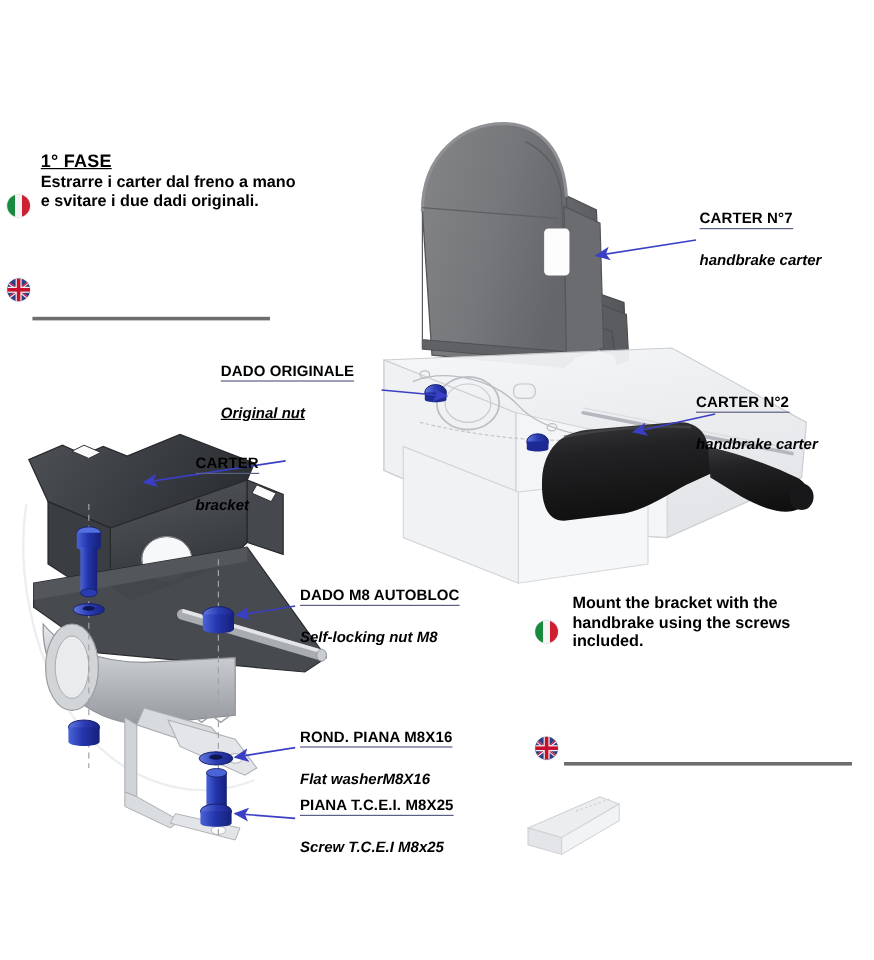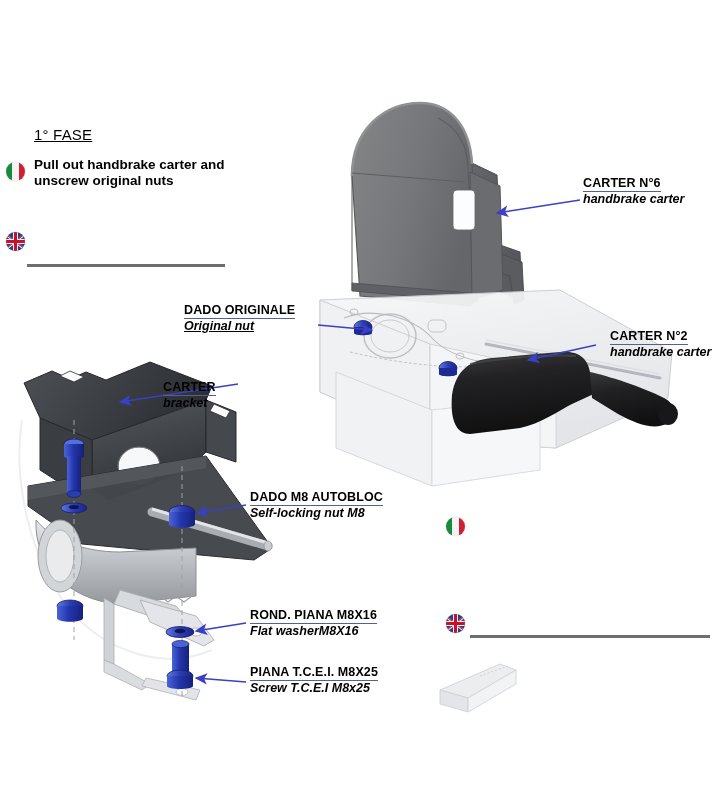--- a/index.html
+++ b/index.html
@@ -2,21 +2,21 @@
 <html><head>
 <meta charset="utf-8">
 <style>
   html,body{margin:0;padding:0;background:#ffffff;}
   body{width:728px;height:800px;position:relative;overflow:hidden;
        font-family:"Liberation Sans",sans-serif;color:#000;}
   #canvas{position:absolute;left:0;top:0;width:728px;height:800px;}
   .abs{position:absolute;}
 
   
-  .phase-title{font-size:15px;font-weight:normal;text-decoration:underline;
+  .phase-title{font-size:15px;font-weight:bold;text-decoration:underline;
                letter-spacing:.2px;margin-bottom:1px;}
   .phase-body{font-size:13.5px;font-weight:bold;line-height:15.5px;}
   .phase-gap{height:13px;}
   .rule{background:#6e6e6e;height:2.5px;}
 
   
   .flag{width:19px;height:19px;border-radius:50%;overflow:hidden;
         box-shadow:0 0 1px rgba(0,0,0,.45);}
   .flag-it{background:linear-gradient(to right,#178a3e 0 33.3%,#f4f4f4 33.3% 66.6%,#cd2030 66.6% 100%);}
   .flag-uk{position:relative;background:#2b3f87;}
@@ -27,21 +27,21 @@
   .uk-d2b{left:-30%;top:47.5%;width:160%;height:4.5%;background:#c8102e;transform:rotate(-38deg);}
   .uk-h{left:0;top:38%;width:100%;height:24%;background:#f2f2f2;}
   .uk-v{left:38%;top:0;width:24%;height:100%;background:#f2f2f2;}
   .uk-h2{left:0;top:43%;width:100%;height:14%;background:#c8102e;}
   .uk-v2{left:43%;top:0;width:14%;height:100%;background:#c8102e;}
 
   
   .callout{white-space:nowrap;}
   .callout .it{font-size:12.5px;font-weight:bold;letter-spacing:.1px;
                border-bottom:1.3px solid #5a5f86;padding-bottom:1px;display:inline-block;}
-  .callout .en{font-size:12.5px;font-weight:bold;font-style:italic;display:block;margin-top:0;}
+  .callout .en{font-size:12.5px;font-weight:bold;font-style:italic;display:block;margin-top:19px;}
 
   svg{display:block;overflow:visible;}
 </style>
 </head>
 <body>
 
 <svg id="canvas" viewBox="0 0 728 800">
   <defs>
     <linearGradient id="gCarter" x1="0" y1="0" x2="1" y2="0.4">
       <stop offset="0" stop-color="#848587"></stop>
@@ -245,58 +245,59 @@
     <path d="M318,325 L372,330"></path>
     <path d="M238,384 L120,402"></path>
     <path d="M246,505 L197,513"></path>
     <path d="M246,623 L196,631"></path>
     <path d="M246,682 L196,678"></path>
   </g>
 </svg>
 
 <div class="abs" style="left:34px;top:126px;width:215px;">
   <div class="phase-title">1° FASE</div>
+  <div class="phase-body">Estrarre i carter dal freno a mano e svitare i due dadi originali.</div>
   <div class="phase-gap"></div>
-  <div class="phase-body">Pull out handbrake carter and unscrew original nuts</div>
 </div>
 <div class="abs flag flag-it" style="left:6px;top:162px;"></div>
 <div class="abs flag flag-uk" style="left:6px;top:232px;">
   <i class="uk-d1"></i>
     <i class="uk-d2"></i>
     <i class="uk-d1b"></i>
     <i class="uk-d2b"></i>
   <i class="uk-h"></i>
     <i class="uk-v"></i>
     <i class="uk-h2"></i>
     <i class="uk-v2"></i>
 </div>
 <div class="abs rule" style="left:27px;top:264px;width:198px;"></div>
 
 <div class="abs" style="left:477px;top:482px;width:218px;">
   <div class="phase-gap"></div>
+  <div class="phase-body">Mount the bracket with the handbrake using the screws included.</div>
 </div>
 <div class="abs flag flag-it" style="left:446px;top:517px;"></div>
 <div class="abs flag flag-uk" style="left:446px;top:595px;">
   <i class="uk-d1"></i>
     <i class="uk-d2"></i>
     <i class="uk-d1b"></i>
     <i class="uk-d2b"></i>
   <i class="uk-h"></i>
     <i class="uk-v"></i>
     <i class="uk-h2"></i>
     <i class="uk-v2"></i>
 </div>
 <div class="abs rule" style="left:470px;top:635px;width:240px;"></div>
 
 <div class="abs callout" style="left:583px;top:173px;">
-  <span class="it">CARTER N°6</span>
+  <span class="it">CARTER N°7</span>
   <span class="en">handbrake carter</span>
 </div>
 
-<div class="abs callout" style="left:610px;top:326px;">
+<div class="abs callout" style="left:580px;top:326px;">
   <span class="it">CARTER N°2</span>
   <span class="en">handbrake carter</span>
 </div>
 
 <div class="abs callout" style="left:184px;top:300px;text-decoration:underline;">
   <span class="it">DADO ORIGINALE</span>
   <span class="en">Original nut</span>
 </div>
 
 <div class="abs callout" style="left:163px;top:377px;">

